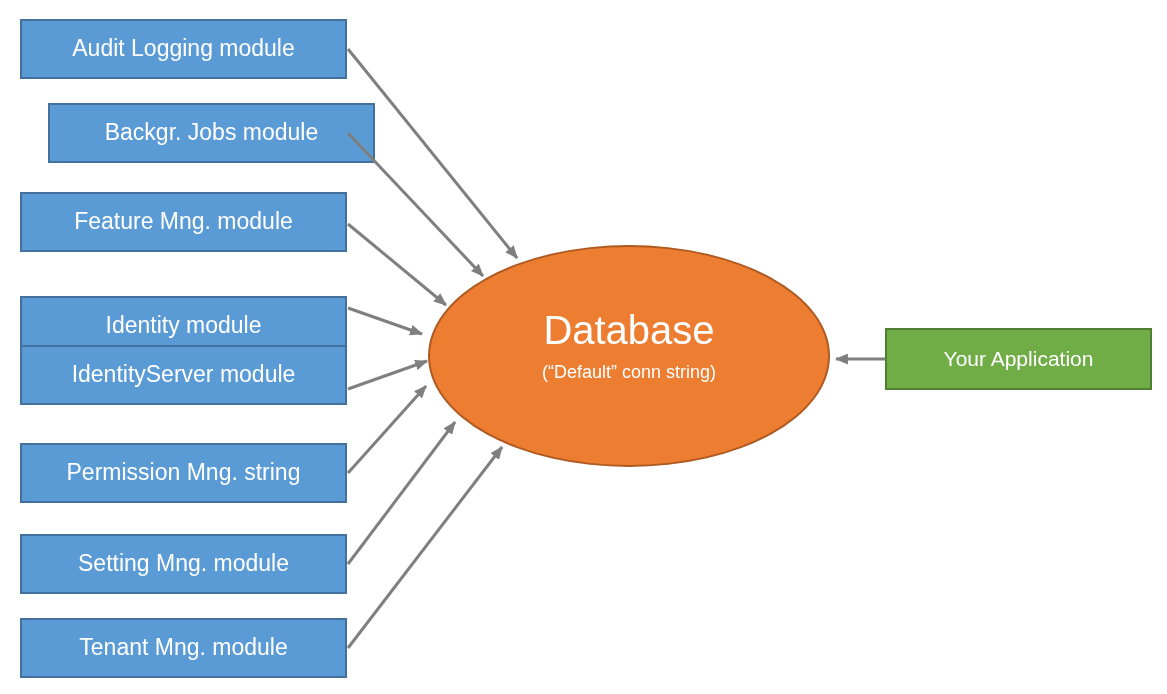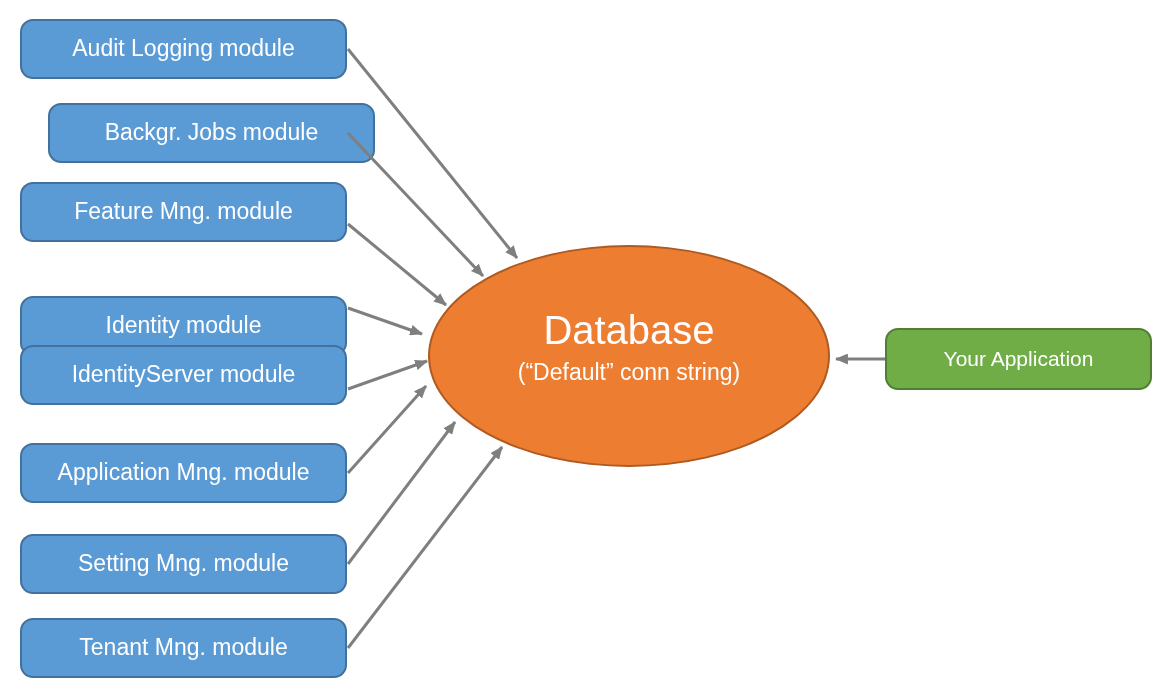--- a/index.html
+++ b/index.html
@@ -17,34 +17,33 @@
   }
   .node {
     position: absolute;
     display: flex;
     align-items: center;
     justify-content: center;
     text-align: center;
     color: #ffffff;
     box-sizing: border-box;
     z-index: 1;
-    border-radius: 13px;
   }
   .module {
     left: 20px;
     width: 327px;
     height: 60px;
     background: #5B9BD5;
     border: 2px solid #41719C;
     font-size: 23px;
     line-height: 1.1;
   }
   .m1 { top: 19px; }
   .m2 { top: 103px; margin-left: 28px; }
-  .m3 { top: 182px; }
+  .m3 { top: 192px; }
   .m4 { top: 296px; }
   .m5 { top: 345px; }
   .m6 { top: 443px; }
   .m7 { top: 534px; }
   .m8 { top: 618px; text-align: center; }
   .db-ellipse {
     left: 428px;
     top: 245px;
     width: 402px;
     height: 222px;
@@ -56,21 +55,21 @@
   .db-inner {
     display: flex;
     flex-direction: column;
     transform: translateY(-10px);
   }
   .db-title {
     font-size: 40px;
     line-height: 46px;
   }
   .db-sub {
-    font-size: 23px;
+    font-size: 18px;
     line-height: 26px;
     margin-top: 6px;
   }
   .app {
     left: 885px;
     top: 328px;
     width: 267px;
     height: 62px;
     background: #70AD47;
     border: 2px solid #507E32;
@@ -122,21 +121,21 @@
   <div class="node module m3">
     <span>Feature Mng. module</span>
   </div>
   <div class="node module m4">
     <span>Identity module</span>
   </div>
   <div class="node module m5">
     <span>IdentityServer module</span>
   </div>
   <div class="node module m6">
-    <span>Application Mng. module</span>
+    <span>Permission Mng. string</span>
   </div>
   <div class="node module m7">
     <span>Setting Mng. module</span>
   </div>
   <div class="node module m8">
     <span>Tenant Mng. module</span>
   </div>
 
   <div class="node db-ellipse">
     <div class="db-inner">

